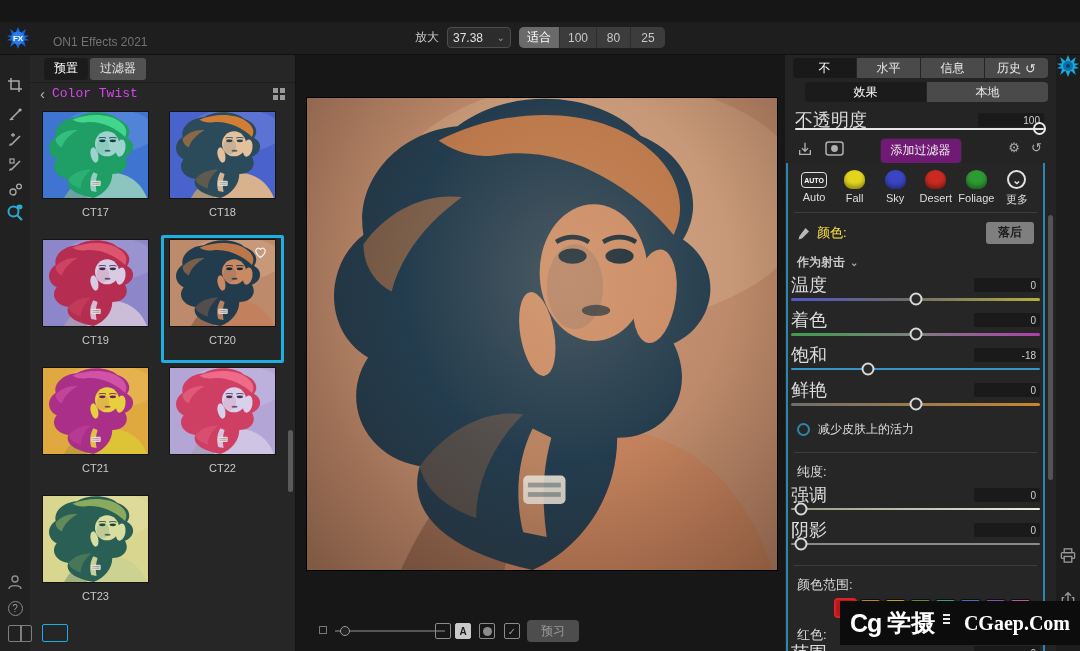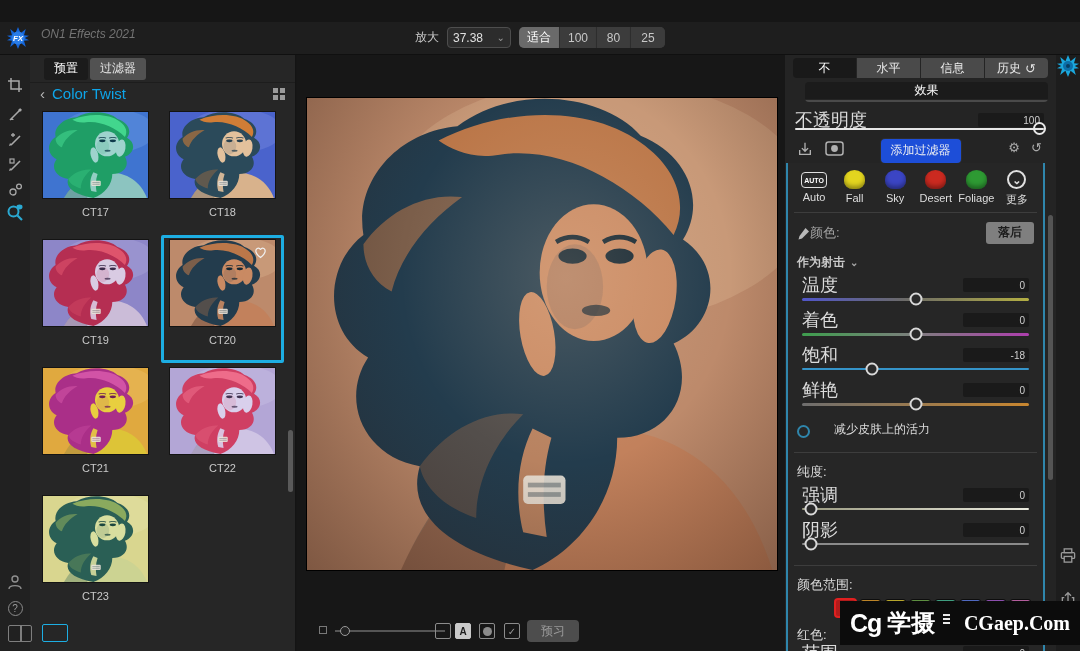--- a/index.html
+++ b/index.html
@@ -10,21 +10,21 @@
   
   .titlebar { position:absolute; top:0; left:0; right:0; height:22px; background:#282828;
               display:flex; align-items:center; justify-content:center; border-bottom:1px solid #0c0c0c; }
   .traffic { position:absolute; left:9px; top:5px; display:flex; gap:8px; }
   .tl { width:12px; height:12px; border-radius:50%; }
   .tl.red{background:#ff5f57}.tl.yel{background:#febc2e}.tl.grn{background:#28c840}
   .win-title { font-size:12px; font-weight:bold; color:#d6d6d6; }
 
   
   .appbar { position:absolute; top:22px; left:0; right:0; height:33px; background:#1e1e1e; border-bottom:1px solid #101010; }
-  .brand { position:absolute; left:7px; top:5px; display:flex; align-items:flex-start; gap:12px;font-style:italic; }
+  .brand { position:absolute; left:7px; top:5px; display:flex; align-items:flex-end; gap:24px; }
   .brand-name { font-size:12px; color:#737373; }
   .zoom-ctrls { position:absolute; left:50%; top:5px; transform:translateX(-50%); display:flex; align-items:center; gap:8px; }
   .zoom-label { font-size:12px; color:#c8c8c8;font-family:Liberation Serif, serif; }
   .zoom-select { width:64px; height:21px; background:#2c2c2c; border:1px solid #4e4e4e; border-radius:4px;
                  display:flex; align-items:center; justify-content:space-between; padding:0 5px; font-size:12px; color:#e0e0e0; }
   .zoom-select .chev { color:#999; font-size:10px; }
   .seg-group { display:flex; background:#3c3c3c; border-radius:5px; overflow:hidden; }
   .seg { min-width:34px; height:21px; display:flex; align-items:center; justify-content:center;
          font-size:12px; color:#c8c8c8; background:#3c3c3c; border-right:1px solid #2e2e2e; padding:0 8px; }
   .seg:last-child{border-right:none}
@@ -37,21 +37,21 @@
                display:flex;align-items:center;justify-content:center; font-size:10px; color:#9a9a9a;}
 
   
   .left-panel { position:absolute; top:55px; left:30px; width:266px; bottom:0; background:#262626; border-right:1px solid #141414; }
   .lp-tabs { position:absolute; top:3px; left:14px; display:flex; gap:2px; }
   .lp-tab { padding:2px 10px 3px; font-size:12px; border-radius:3px; background:#525252; color:#e8e8e8; }
   .lp-tab.sel { background:#1b1b1b; color:#fff; }
   .lp-head { position:absolute; top:27px; left:0; right:0; height:22px; display:flex; align-items:center; padding:0 10px;
              border-top:1px solid #1d1d1d; }
   .back-chev { color:#b8b8b8; font-size:15px; line-height:1; margin-right:7px; }
-  .lp-title { font-size:15px; color:#0ea5e9; }
+  .lp-title { font-size:13px; color:#d946ef;font-family:Liberation Mono, monospace; }
   .grid-icon { margin-left:auto; display:grid; grid-template-columns:5px 5px; gap:2px; }
   .grid-icon span { width:5px; height:5px; background:#9a9a9a; }
   .thumb-grid { position:absolute; top:52px; left:4px; display:grid; grid-template-columns:127px 127px; grid-auto-rows:128px;text-align:center; }
   .thumb-cell { position:relative; width:123px; display:flex; flex-direction:column; align-items:center;
                 border:3px solid transparent; border-radius:2px; padding-top:2px; }
   .thumb-cell.sel { border-color:#1daee3; }
   .thumb-img { width:105px; height:86px; background:#333; box-shadow:0 0 0 1px #141414; overflow:hidden; }
   .thumb-img svg { display:block; width:105px; height:86px; }
   .thumb-label { margin-top:8px; font-size:11px; color:#c9c9c9; }
   .fav-heart { position:absolute; top:7px; right:13px; }
@@ -83,67 +83,67 @@
   .cb-circle { width:9px; height:9px; background:#8c8c8c; border-radius:50%; }
   .preview-btn { position:absolute; left:230px; top:1px; width:52px; height:22px; background:#4d4d4d; border-radius:4px;
                  display:flex; align-items:center; justify-content:center; font-size:12px; color:#9b9b9b; }
 
   
   .right-panel { position:absolute; top:55px; left:785px; width:271px; bottom:0; background:#242424; }
   .nav-tabs { position:absolute; top:3px; left:8px; right:8px; height:20px; display:flex; gap:1px; border-radius:4px; overflow:hidden; }
   .ntab { flex:1; background:#4a4a4a; color:#ececec; font-size:12px; display:flex; align-items:center; justify-content:center; gap:4px; }
   .ntab.sel { background:#191919; color:#fff; }
   .undo-glyph { font-size:13px; color:#ddd; }
-  .mode-tabs { position:absolute; top:27px; left:20px; right:8px; height:20px; display:flex; gap:1px; border-radius:4px; overflow:hidden;flex-direction:column; }
+  .mode-tabs { position:absolute; top:27px; left:20px; right:8px; height:20px; display:flex; gap:1px; border-radius:4px; overflow:hidden; }
   .mtab { flex:1; background:#4a4a4a; color:#ececec; font-size:12px; display:flex; align-items:center; justify-content:center; }
   .mtab.sel { background:#1b1b1b; color:#fff; }
   .opacity-row { position:absolute; top:53px; left:10px; right:12px; display:flex; justify-content:space-between; align-items:center; }
   .ctl-label { font-size:18px; color:#dcdcdc; }
   .val-box { width:66px; height:14px; background:#1a1a1a; border-radius:2px; color:#cfcfcf; font-size:10px;
              display:flex; align-items:center; justify-content:flex-end; padding-right:4px; }
   .opacity-slider { position:absolute; top:66px; left:10px; right:12px; height:16px; }
   .op-track { position:absolute; left:0; right:0; top:7px; height:2px; background:#e6e6e6; border-radius:1px; }
   .op-handle { position:absolute; right:-2px; top:1px; width:13px; height:13px; border:2px solid #e8e8e8; border-radius:50%; background:transparent; }
   .actions-row { position:absolute; top:84px; left:10px; right:10px; height:22px; }
   .act-ic { position:absolute; top:2px; }
-  .add-filter-btn { position:absolute; left:50%; top:0; transform:translateX(-50%); background:#1d4ed8; border-radius:4px;
+  .add-filter-btn { position:absolute; left:50%; top:0; transform:translateX(-50%); background:#701a75; border-radius:4px;
                     padding:3px 10px 4px; font-size:12px; color:#f2f2f2; box-shadow:0 0 0 1px #2d2d2d; white-space:nowrap; }
   .glyph-btn { position:absolute; top:1px; font-size:13px; color:#a8a8a8; }
 
   .filter-pane { position:absolute; top:108px; left:1px; width:259px; bottom:0; border-left:2px solid #2f86ac;
                  border-right:2px solid #2f86ac; background:#262626; }
   .presets-row { display:flex; justify-content:space-between; padding:7px 7px 5px; }
   .preset { width:38px; display:flex; flex-direction:column; align-items:center; gap:3px; }
   .preset-label { font-size:11px; color:#dedede; }
   .p-circle { width:21px; height:19px; border-radius:50% 50% 42% 42%; box-shadow:inset 0 -3px 4px rgba(0,0,0,.35); }
   .auto-badge { width:26px; height:16px; margin-top:2px; border:1.5px solid #e0e0e0; border-radius:4px; background:#2a2a2a;
                 color:#fff; font-size:7px; font-weight:bold; display:flex; align-items:center; justify-content:center; }
   .more-circ { width:19px; height:19px; border:2px solid #e0e0e0; border-radius:50%; display:flex; align-items:center;
                justify-content:center; color:#e0e0e0; font-size:11px; font-weight:bold; line-height:0; }
   .divider { height:1px; background:#3d3d3d; margin:0 6px; }
   .section-head { display:flex; align-items:center; padding:9px 9px 2px; }
-  .section-title { font-size:13px; color:#a3a3a3; }
+  .section-title { font-size:13px; color:#fde047; margin-left:7px; }
   .back-btn { margin-left:auto; background:#7f7f7f; color:#1c1c1c; font-size:12px; font-weight:bold;
               border-radius:3px; padding:2px 12px 3px; }
   .dropdown-row { padding:8px 9px 0; font-size:12px; font-weight:bold; color:#c9c9c9; display:flex; align-items:center; gap:5px; }
   .dd-chev { font-size:10px; color:#aaa; }
-  .sliders { padding:0 14px;text-align:center; }
+  .sliders { padding:0 3px;text-align:center; }
   .ctrl { margin-top:7px; position:relative; }
   .ctrl-head { display:flex; justify-content:space-between; align-items:center; height:14px; }
   .track-row { position:relative; height:14px; }
   .track { position:absolute; left:0; right:0; top:6px; height:3px; border-radius:2px; }
   .t-temp { background:linear-gradient(90deg,#5156c9,#6b6a68 45%,#b3ae43); }
   .t-tint { background:linear-gradient(90deg,#3e9e4e,#7e7e7e 50%,#ae3fae); }
   .t-sat  { background:#3594c9; height:2px; top:6px; }
   .t-vib  { background:linear-gradient(90deg,#6e6e6e,#c8862f); }
   .t-high { background:linear-gradient(90deg,#9a9a80,#ecece0); height:2px; }
   .t-shad { background:#8a8a8a; height:2px; }
   .handle { position:absolute; top:50%; transform:translate(-50%,-50%); width:13px; height:13px;
             border:2px solid #d8d8d8; border-radius:50%; background:#2a2a2a; }
-  .check-row { display:flex; align-items:flex-end; gap:24px; padding:10px 9px 2px; }
+  .check-row { display:flex; align-items:center; gap:8px; padding:10px 9px 2px; }
   .check-circ { width:13px; height:13px; border:2px solid #2f86ac; border-radius:50%; }
   .check-label { font-size:12px; color:#dcdcdc; }
   .sub-title { font-size:13px; color:#dcdcdc; padding:10px 9px 0; }
   .swatch-row { display:flex; gap:6px; padding:6px 9px 0 48px; }
   .swatch { width:19px; height:16px; border-radius:2px; box-shadow:0 0 0 1px rgba(0,0,0,.65); }
   .swatch.sel { box-shadow:0 0 0 2px #e02020; }
   .rp-scroll { position:absolute; right:3px; top:160px; width:5px; height:265px; background:#757575; border-radius:3px; opacity:.6; }
 
   
   .right-strip { position:absolute; top:55px; right:0; width:24px; bottom:0; background:#1d1d1d; }

